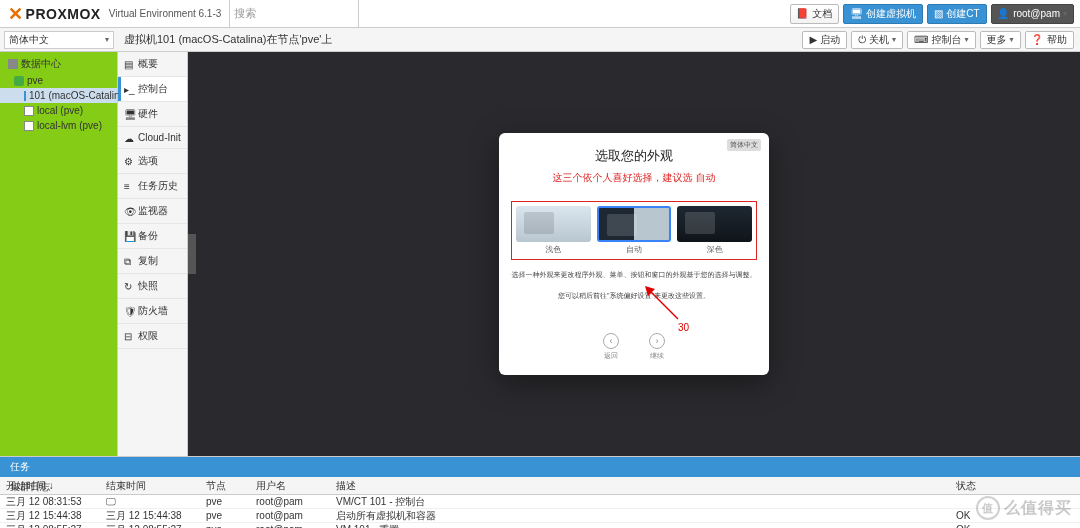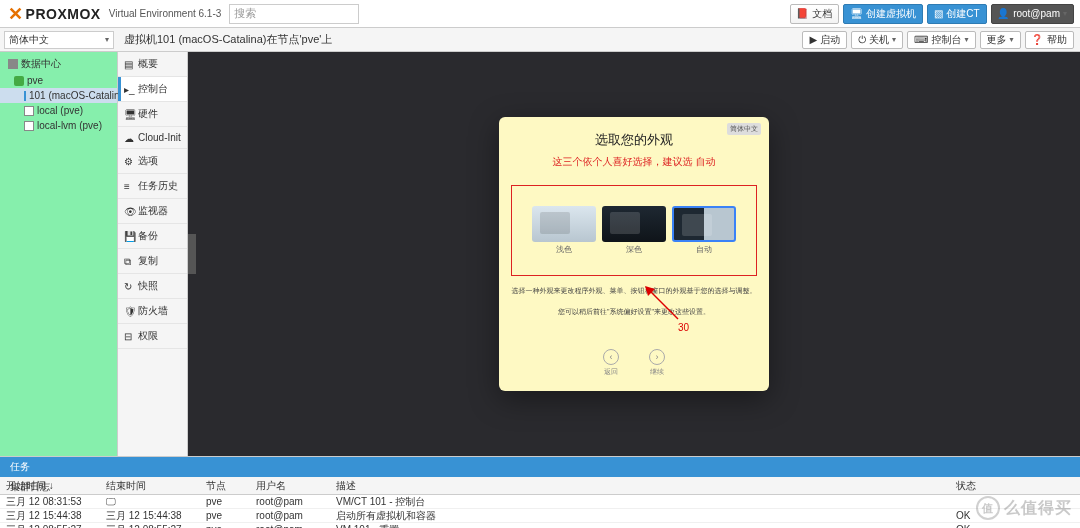--- a/index.html
+++ b/index.html
@@ -4,59 +4,59 @@
 <style>
 * { margin: 0; padding: 0; box-sizing: border-box; font-family: "Helvetica Neue", Arial, sans-serif; }
 body { width: 1080px; height: 528px; overflow: hidden; font-size: 11px; color: #333; background: #fff; position: relative; }
 
 
 .topbar { height: 28px; display: flex; align-items: center; border-bottom: 1px solid #ccc; background: #fff; }
 .logo { display: flex; align-items: center; padding: 0 8px; font-weight: bold; font-size: 14px; letter-spacing: 0.5px; }
 .logo-x { color: #e57000; font-size: 18px; font-weight: 900; margin-right: 2px; }
 .logo-text { color: #222; }
 .ver { font-size: 10px; color: #555; }
-.search { margin-left: 8px; flex: 0 0 130px; height: 20px; border: 1px solid #ccc; padding: 0 4px; font-size: 11px; color: #999; display: flex; align-items: center; }
+.search { margin-left: 8px; flex: 0 0 130px; height: 29px; border: 1px solid #ccc; padding: 0 4px; font-size: 11px; color: #999; display: flex; align-items: center; }
 .top-right { margin-left: auto; display: flex; gap: 4px; padding-right: 6px; }
 .btn { height: 20px; padding: 0 6px; border: 1px solid #bbb; background: linear-gradient(#fff,#f3f3f3); display: flex; align-items: center; gap: 3px; font-size: 10px; cursor: pointer; border-radius: 2px; }
 .btn.blue { background: #3892d4; color: #fff; border-color: #2e7bb3; }
 .btn.dark { background: #555; color: #fff; border-color: #444; }
 
 
 .subbar { height: 24px; display: flex; align-items: center; background: #f5f5f5; border-bottom: 1px solid #ccc; }
 .view-dd { width: 110px; height: 18px; border: 1px solid #ccc; background: #fff; margin-left: 4px; font-size: 10px; display: flex; align-items: center; padding: 0 4px; justify-content: space-between; }
 .breadcrumb { margin-left: 10px; font-size: 11px; color: #333; }
 .sub-right { margin-left: auto; display: flex; gap: 4px; padding-right: 6px; }
 .sbtn { height: 18px; padding: 0 6px; border: 1px solid #bbb; background: #fff; display: flex; align-items: center; gap: 3px; font-size: 10px; border-radius: 2px; }
 
 
 .main { display: flex; height: 404px; }
-.tree { width: 118px; border-right: 1px solid #ccc; background: #86efac; padding-top: 3px; }
+.tree { width: 118px; border-right: 1px solid #ccc; background: #84cc16; padding-top: 3px; }
 .tree-item { padding: 2px 4px 2px 8px; font-size: 10px; display: flex; align-items: center; gap: 3px; cursor: pointer; white-space: nowrap; }
 .tree-item.l1 { padding-left: 14px; }
 .tree-item.l2 { padding-left: 24px; }
 .tree-item.sel { background: #cde; }
 .ti-icon { width: 10px; height: 10px; display: inline-block; }
 .ico-dc { background: #888; }
 .ico-node { background: #4a4; border-radius: 2px; }
 .ico-vm { border: 1px solid #3892d4; background: #fff; }
 .ico-store { border: 1px solid #888; background: #fff; }
 
 .sidemenu { width: 70px; border-right: 1px solid #ccc; background: #f5f5f5; }
 .sm-item { padding: 5px 6px; font-size: 10px; border-bottom: 1px solid #e5e5e5; cursor: pointer; display: flex; align-items: center; gap: 4px; }
 .sm-item.sel { background: #fff; box-shadow: inset 3px 0 #3892d4; }
 .sm-ico { width: 10px; height: 10px; flex-shrink: 0; }
 
 .console { flex: 1; background: #2a2a2e; position: relative; display: flex; align-items: center; justify-content: center; }
 .collapse-handle { width: 8px; height: 40px; background: #555; position: absolute; left: 0; top: 50%; transform: translateY(-50%); }
 
 
-.mac-dialog { width: 270px; background: #fef9c3; border-radius: 6px; box-shadow: 0 8px 30px rgba(0,0,0,0.4); padding: 10px 12px 14px; position: relative; }
+.mac-dialog { width: 270px; background: #ffffff; border-radius: 6px; box-shadow: 0 8px 30px rgba(0,0,0,0.4); padding: 10px 12px 14px; position: relative; }
 .mac-title { text-align: center; font-size: 13px; color: #222; margin-top: 4px; }
 .mac-sub { text-align: center; font-size: 10px; color: #d22; margin-top: 6px; }
-.mac-themes { display: flex; gap: 6px; margin-top: 16px; border: 1px solid #d22; padding: 20px; }
+.mac-themes { display: flex; gap: 6px; margin-top: 16px; border: 1px solid #d22; padding: 4px; }
 .mac-theme { flex: 1; text-align: center; }
 .mac-thumb { height: 36px; border-radius: 3px; margin-bottom: 2px; }
 .mac-thumb.light { background: linear-gradient(#dbe6ee, #b8c6d0); position: relative; }
 .mac-thumb.dark  { background: linear-gradient(#1e2832, #0f1419); position: relative; }
 .mac-thumb.auto  { background: linear-gradient(90deg,#1e2832 50%,#b8c6d0 50%); position: relative; border: 2px solid #3a82f7; }
 .mac-thumb::after { content: ""; position: absolute; top: 6px; left: 8px; width: 30px; height: 22px; background: rgba(255,255,255,0.15); border-radius: 2px; }
 .mac-thumb.light::after { background: rgba(0,0,0,0.12); }
 .mac-theme-lbl { font-size: 8px; color: #666; }
 .mac-desc { text-align: center; font-size: 7px; color: #444; line-height: 1.5; margin-top: 10px; }
 .mac-nav { display: flex; justify-content: center; gap: 30px; margin-top: 32px; }
@@ -229,26 +229,26 @@
     <div class="mac-dialog">
       <div class="mac-corner">简体中文</div>
       <div class="mac-title">选取您的外观</div>
       <div class="mac-sub">这三个依个人喜好选择，建议选 自动</div>
       <div class="mac-themes">
         <div class="mac-theme">
           <div class="mac-thumb light"></div>
           <div class="mac-theme-lbl">浅色</div>
         </div>
         <div class="mac-theme">
+          <div class="mac-thumb auto"></div>
+          <div class="mac-theme-lbl">自动</div>
+        </div>
+        <div class="mac-theme">
           <div class="mac-thumb dark"></div>
           <div class="mac-theme-lbl">深色</div>
-        </div>
-        <div class="mac-theme">
-          <div class="mac-thumb auto"></div>
-          <div class="mac-theme-lbl">自动</div>
         </div>
       </div>
       <div class="mac-desc">选择一种外观来更改程序外观、菜单、按钮和窗口的外观基于您的选择与调整。</div>
       <div class="mac-desc">您可以稍后前往"系统偏好设置"来更改这些设置。</div>
       <div class="mac-nav">
         <div>
           <div class="mac-nav-btn">
               <span>‹</span>
             </div>
           <div class="mac-nav-lbl">返回</div>

